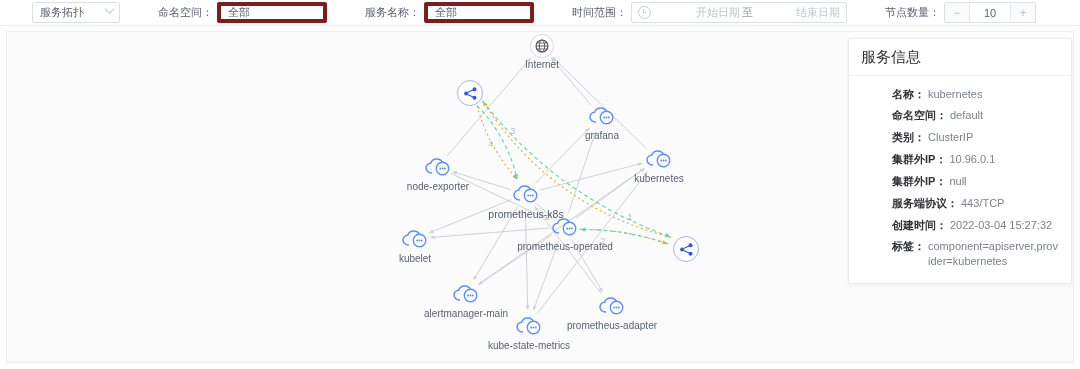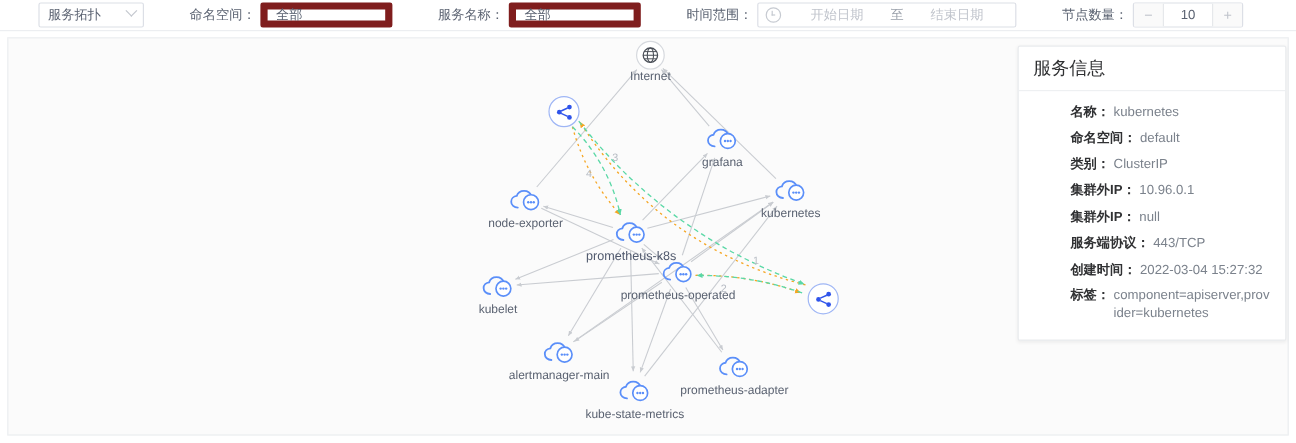--- a/index.html
+++ b/index.html
@@ -30,36 +30,36 @@
     display:flex;align-items:center;box-sizing:border-box;
   }
   .select .val{font-size:11px;color:#5a6271;padding-left:7px;}
   .chev{
     position:absolute;right:6px;top:50%;margin-top:-2px;
     width:6px;height:6px;border-right:1px solid #c3c7ce;
     border-bottom:1px solid #c3c7ce;transform:translateY(-50%) rotate(45deg);
     margin-top:-4px;
   }
   .input{
-    width:110px;height:21px;border:6px solid #7f1d1d;border-radius:2px;
+    width:110px;height:21px;border:4px solid #7f1d1d;border-radius:2px;
     background:#fff;display:flex;align-items:center;box-sizing:border-box;
   }
   .input .val{font-size:11px;color:#5a6271;padding-left:7px;}
   .daterange{
     width:216px;height:21px;border:1px solid #dcdfe6;border-radius:2px;
     background:#fff;display:flex;align-items:center;box-sizing:border-box;
     padding:0 6px;
   }
   .clock{
     width:11px;height:11px;border:1px solid #c6cad1;border-radius:50%;
     position:relative;flex:0 0 auto;margin-right:4px;
   }
   .clock::before{content:"";position:absolute;left:4px;top:2px;width:1px;height:4px;background:#c6cad1;}
   .clock::after{content:"";position:absolute;left:4px;top:5px;width:3px;height:1px;background:#c6cad1;}
-  .dr-ph{flex:1;text-align:center;font-size:11px;color:#c0c4cc;}
+  .dr-ph{flex:1;text-align:right;font-size:11px;color:#c0c4cc;}
   .dr-sep{font-size:11px;color:#9aa0aa;padding:0 2px;}
   .stepper{
     display:flex;align-items:center;height:21px;
     border:1px solid #dcdfe6;border-radius:2px;background:#fff;
     box-sizing:border-box;width:92px;
   }
   .st-btn{
     width:24px;height:19px;display:flex;align-items:center;justify-content:center;
     color:#c0c4cc;font-size:12px;background:#fafafa;
   }

